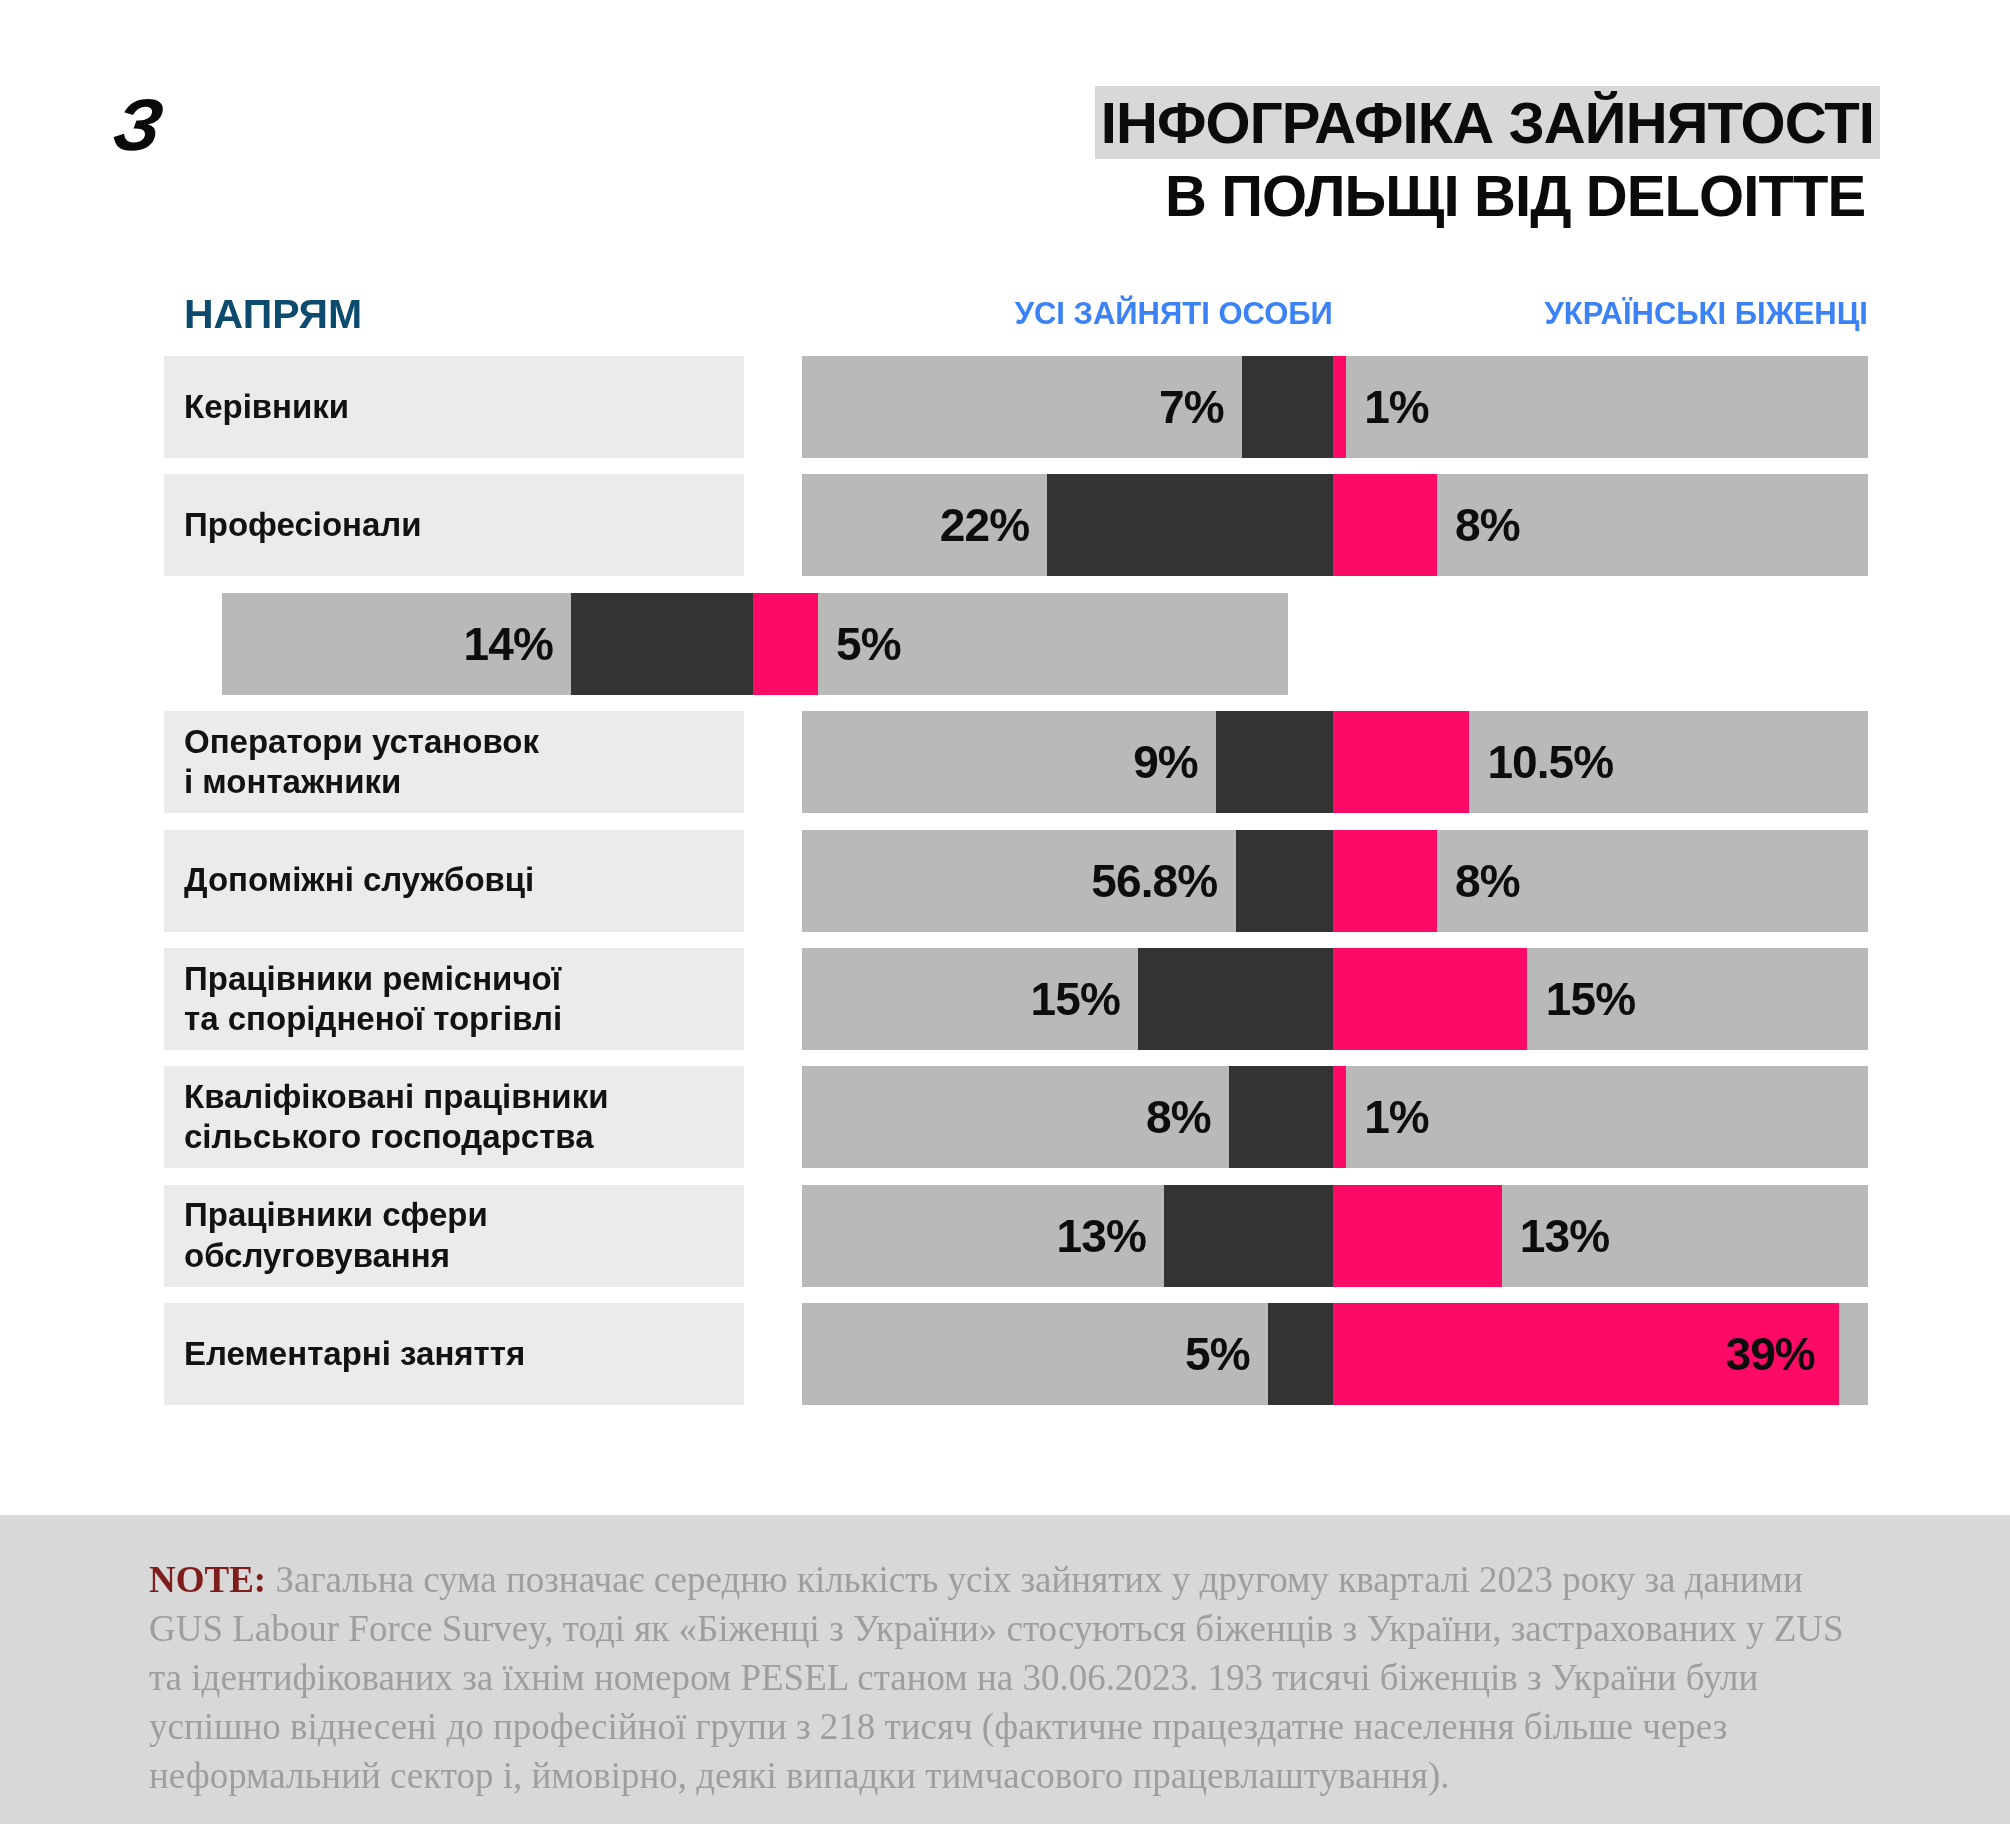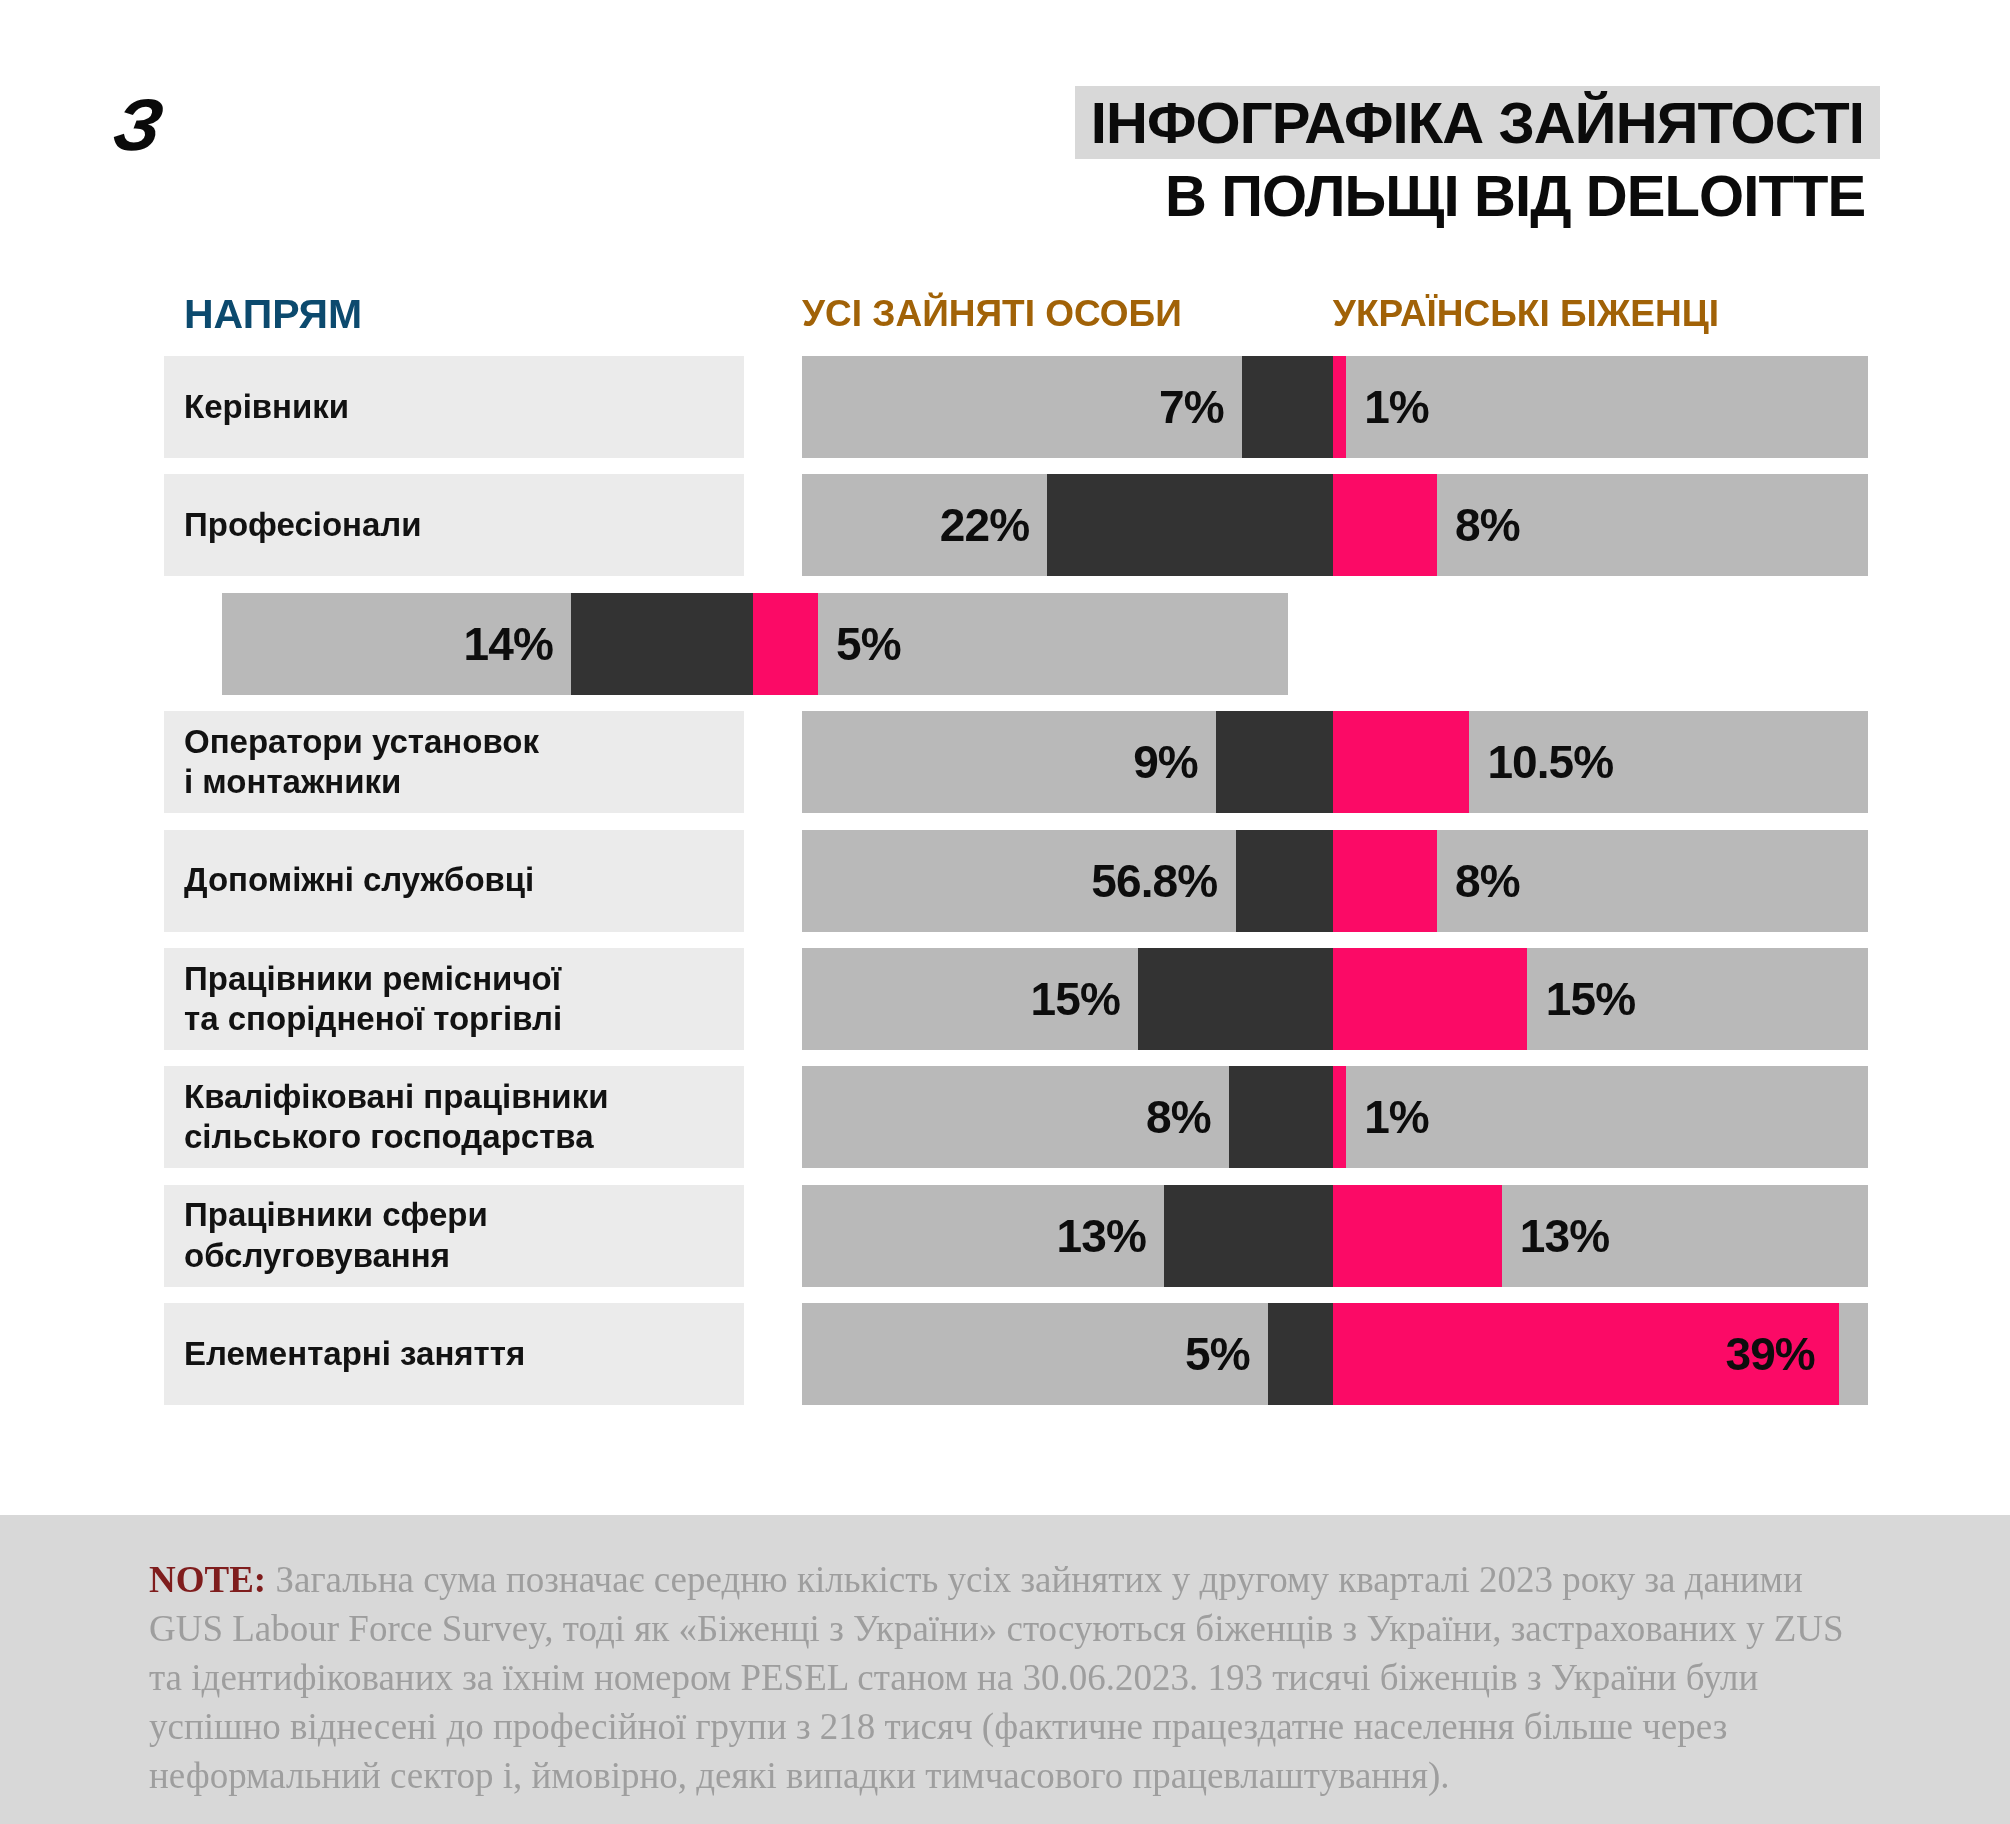--- a/index.html
+++ b/index.html
@@ -20,41 +20,41 @@
   
   .title{
     position:absolute;top:86px;right:130px;
     text-align:right;
   }
   .title .line{
     font-weight:800;font-size:58px;line-height:73px;
     color:#0b0b0b;letter-spacing:-0.9px;white-space:nowrap;
   }
   .title .hl{
-    display:inline-block;background:#d8d8d8;padding:0 16px;
+    display:inline-block;background:#d8d8d8;padding:0 6px;
   }
   .title .l2{padding-right:14.6px;}
   
   .chart{
     position:absolute;left:164px;top:294px;width:1704px;
   }
   .chart-header{
     display:flex;height:40px;margin-bottom:22px;
   }
   .chart-header .h-cat{
     width:580px;flex:none;padding-left:20px;box-sizing:border-box;
     font-weight:800;font-size:41px;color:#0c4a6e;line-height:40px;
   }
   .chart-header .h-bars{
     position:relative;flex:none;width:1066px;margin-left:58px;height:40px;
   }
   .chart-header .h-left,
   .chart-header .h-right{
     position:absolute;top:0;height:40px;line-height:40px;
-    font-weight:800;font-size:37px;color:#a16207;text-align:left;
+    font-weight:800;font-size:31px;color:#3b82f6;text-align:right;
     white-space:nowrap;
   }
   .chart-header .h-left{left:0;width:49.8%;}
   .chart-header .h-right{left:49.8%;width:50.2%;}
   
   .rows{display:flex;flex-direction:column;gap:16.4px;}
   .row{display:flex;height:102px;}
   .row-label{
     width:580px;flex:none;background:#ebebeb;
     display:flex;align-items:center;

